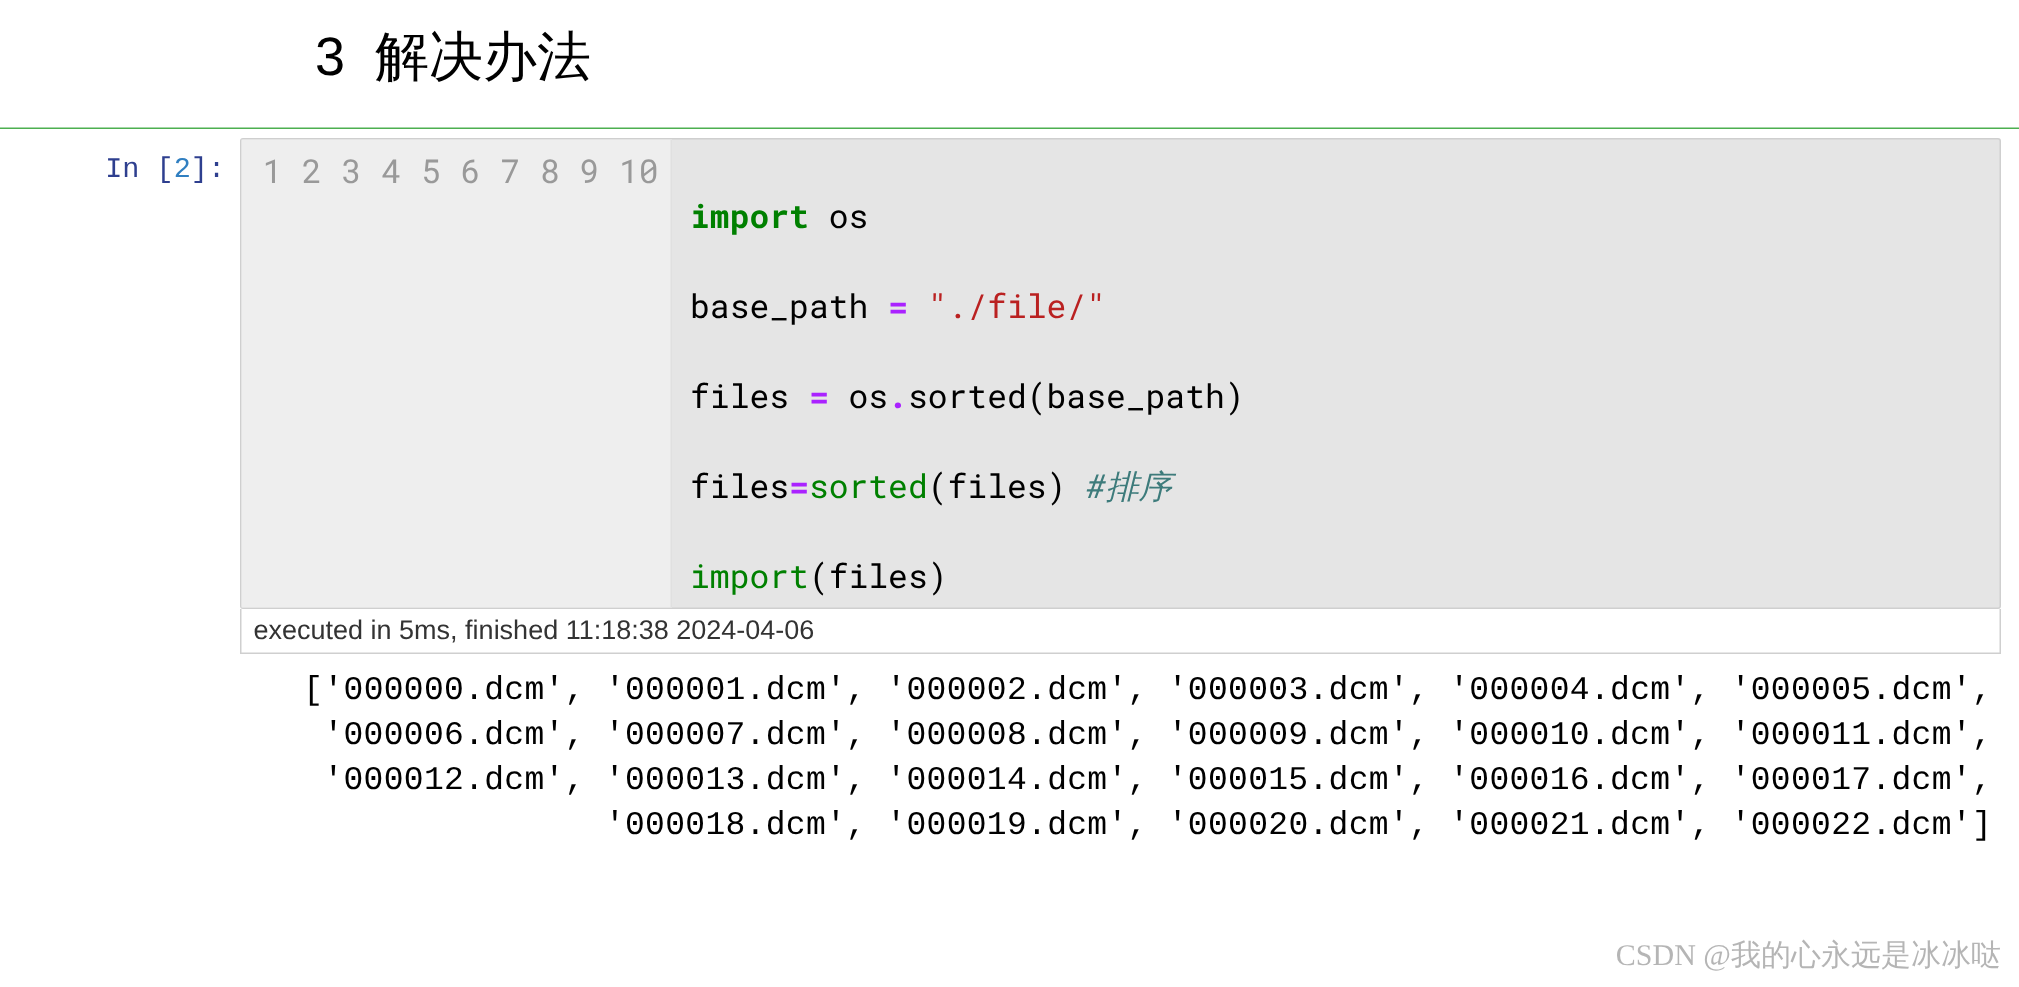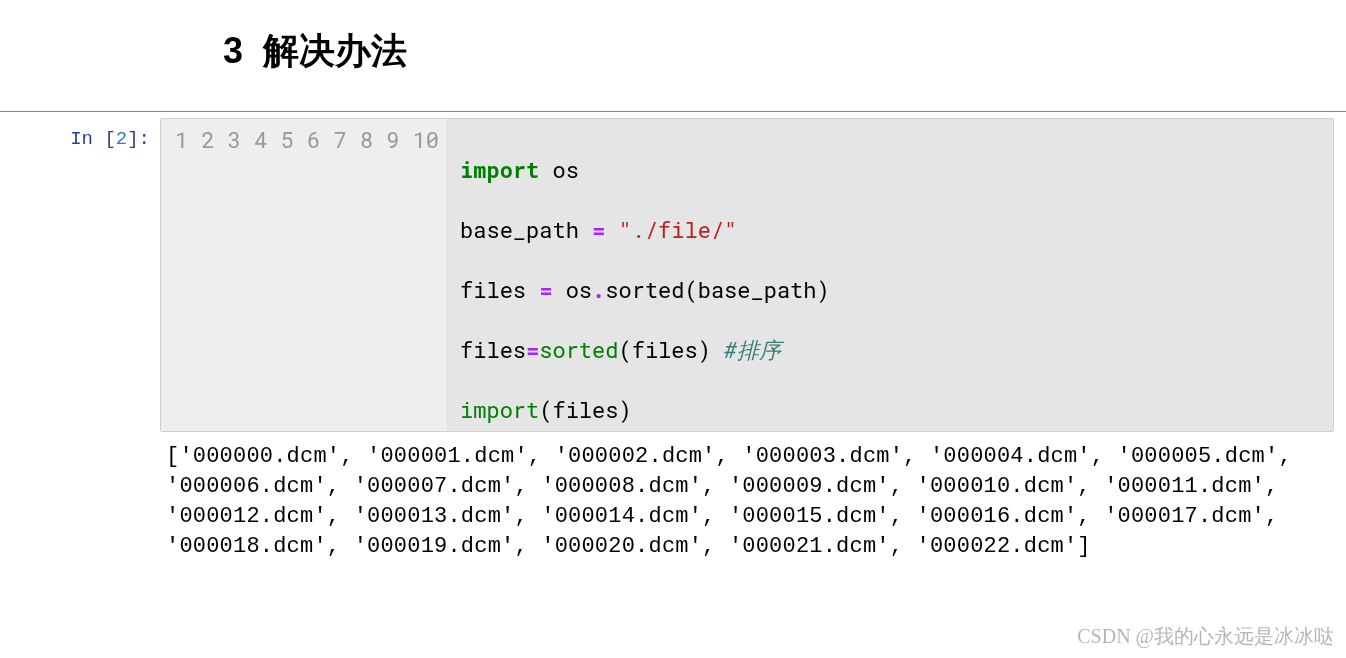--- a/index.html
+++ b/index.html
@@ -9,23 +9,23 @@
     font-family: -apple-system, BlinkMacSystemFont, "Segoe UI", Helvetica, Arial, sans-serif;
     background: #fff;
     color: #000;
     width: 1346px;
   }
   .container { width: 100%; }
   .heading-row {
     padding: 10px 0 18px 206px;
   }
   h2 {
-    margin: 17px;
+    margin: 4px;
     font-size: 36px;
-    font-weight: 700;
+    font-weight: 400;
     font-family: -apple-system, "PingFang SC", "Microsoft YaHei", sans-serif;
   }
   .divider {
     border-top: 1px solid #4caf50;
     width: 100%;
   }
   .cell {
     display: flex;
     align-items: flex-start;
     padding-top: 6px;
@@ -84,20 +84,21 @@
     background: #fff;
   }
   .output {
     font-family: Menlo, Monaco, "Courier New", monospace;
     font-size: 22px;
     line-height: 30px;
     white-space: pre-wrap;
     padding: 10px 6px 6px 6px;
     color: #000;
     letter-spacing: 0.2px;
+    text-align: right;
   }
   .watermark {
     position: fixed;
     right: 12px;
     bottom: 8px;
     font-size: 20px;
     color: rgba(120,120,120,0.55);
     font-family: Liberation Serif, serif;
     pointer-events: none;
   }
@@ -133,19 +134,20 @@
 <span></span>
 <span>base_path </span><span class="op">=</span><span> </span><span class="str">"./file/"</span>
 <span></span>
 <span>files </span><span class="op">=</span><span> os</span><span class="op">.</span><span>sorted(base_path)</span>
 <span></span>
 <span>files</span><span class="op">=</span><span class="builtin">sorted</span><span>(files) </span><span class="comment">#排序</span>
 <span></span>
 <span class="builtin">import</span><span>(files)</span></div>
       </div>
 
+      <div class="timing">executed in 5ms, finished 11:18:38 2024-04-06</div>
 
       <div class="output">['000000.dcm', '000001.dcm', '000002.dcm', '000003.dcm', '000004.dcm', '000005.dcm', '000006.dcm', '000007.dcm', '000008.dcm', '000009.dcm', '000010.dcm', '000011.dcm', '000012.dcm', '000013.dcm', '000014.dcm', '000015.dcm', '000016.dcm', '000017.dcm', '000018.dcm', '000019.dcm', '000020.dcm', '000021.dcm', '000022.dcm']</div>
     </div>
   </div>
 </div>
 
 <div class="watermark">CSDN @我的心永远是冰冰哒</div>
 
 </body></html>

